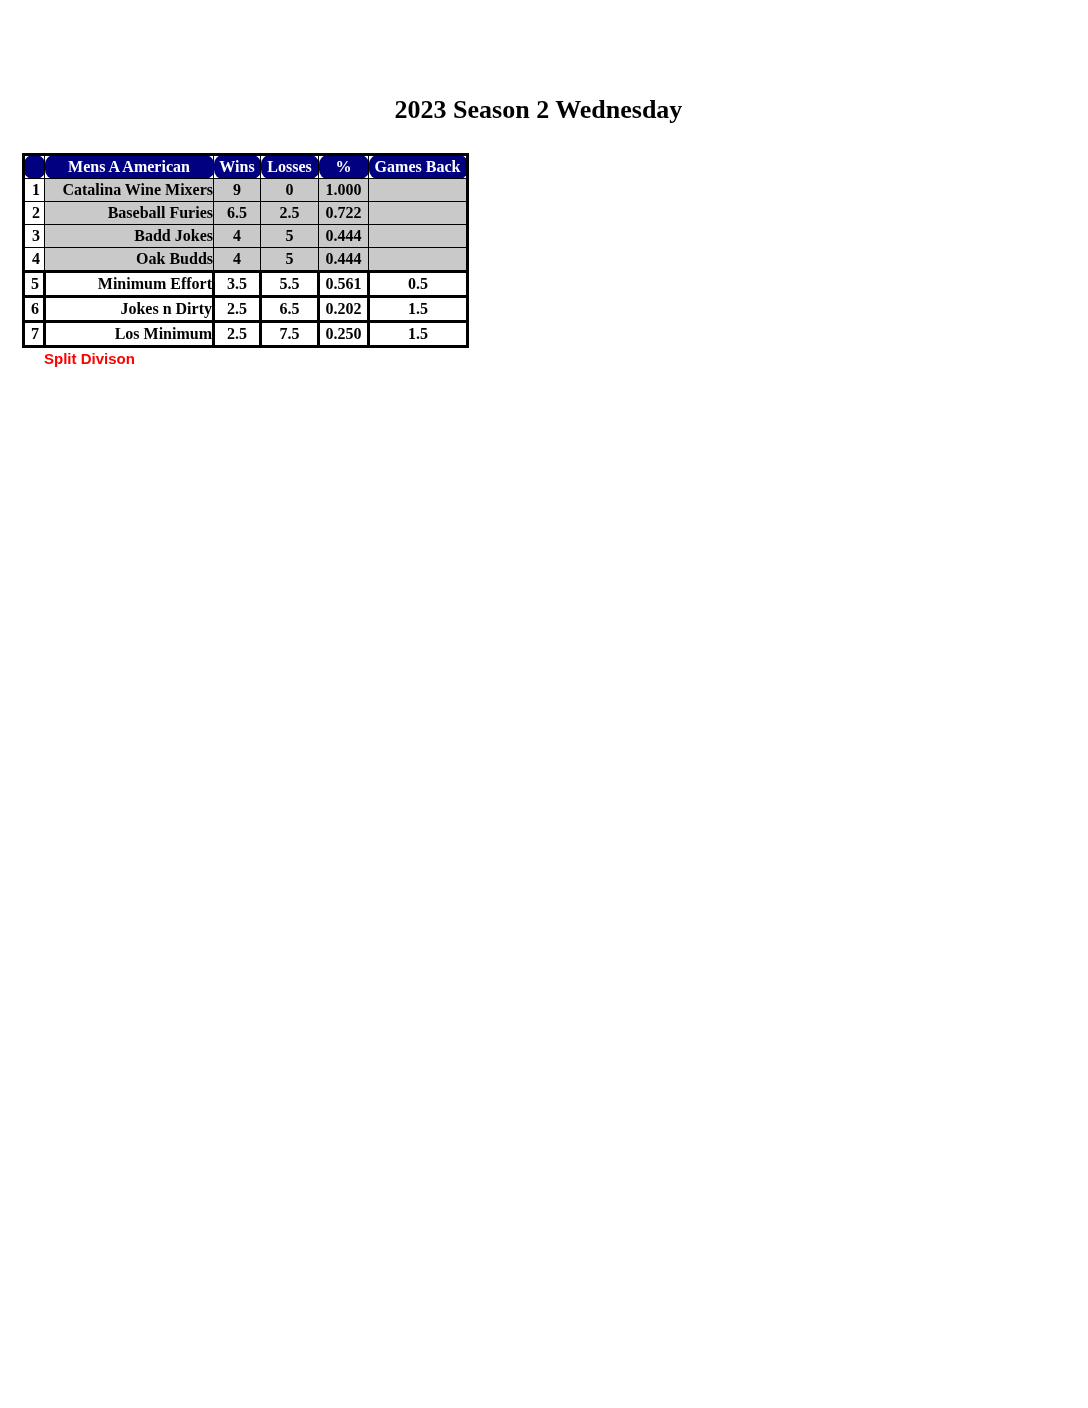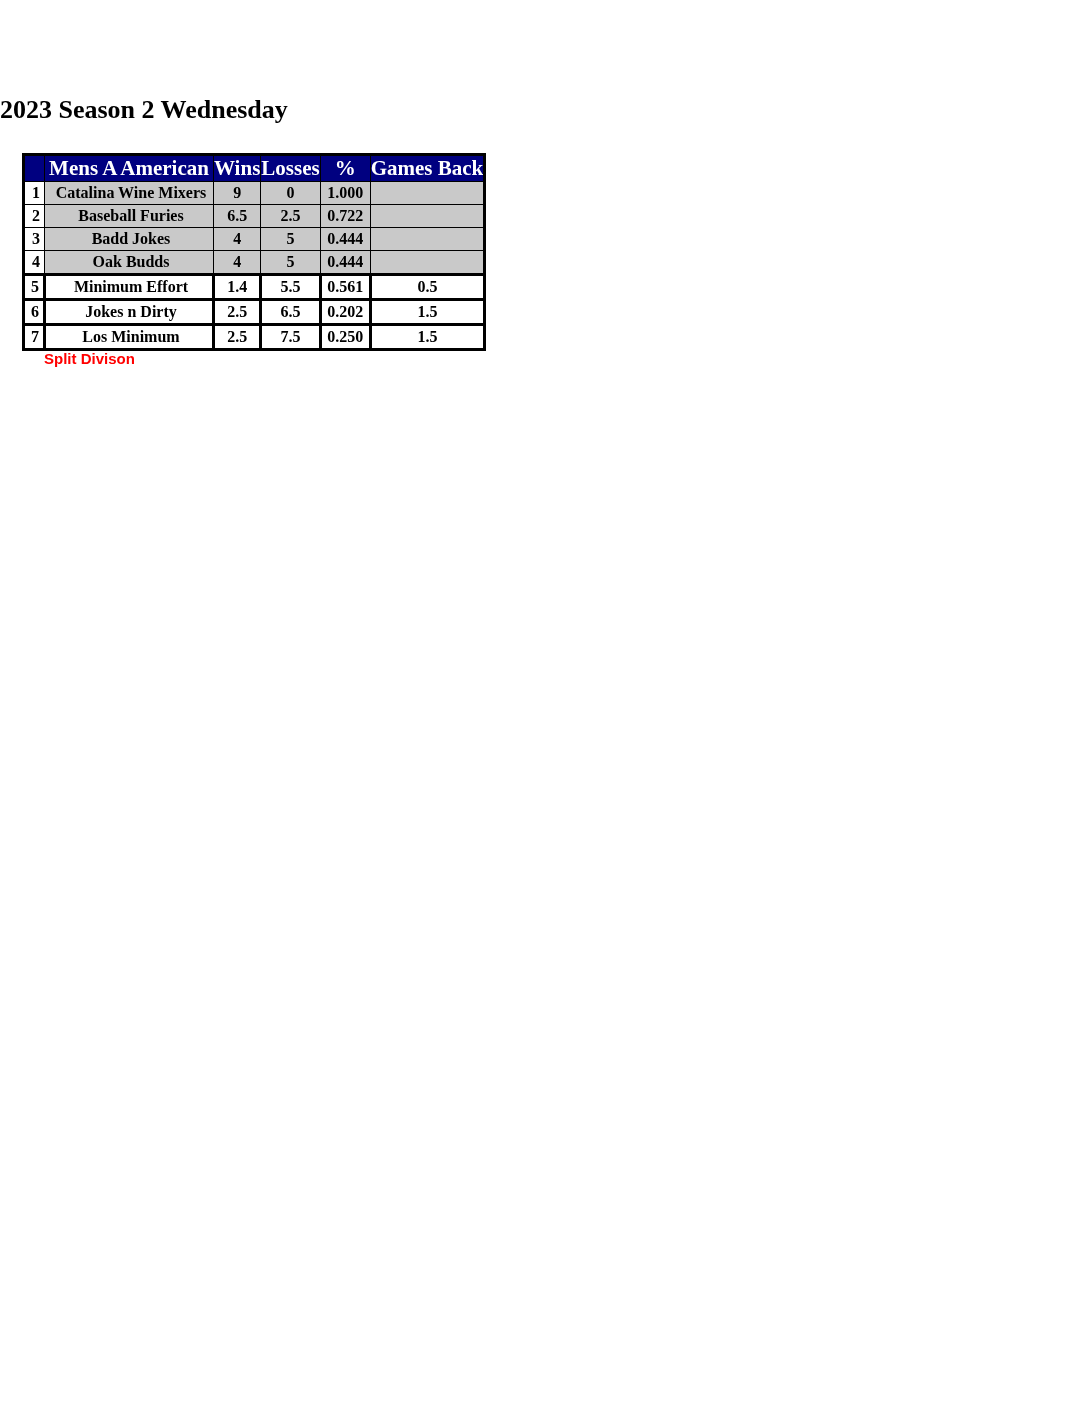--- a/index.html
+++ b/index.html
@@ -7,21 +7,21 @@
     width: 1088px; height: 1408px;
     background: #ffffff;
     position: relative;
     overflow: hidden;
     font-family: "Liberation Serif", serif;
   }
   .title {
     position: absolute;
     top: 95px; left: 0; width: 1077px;
     margin: 0;
-    text-align: left;
+    text-align: center;
     font-size: 26px;
     font-weight: bold;
     color: #000000;
     letter-spacing: 0px;
   }
   table.standings {
     position: absolute;
     left: 22px; top: 153px;
     border-collapse: collapse;
     table-layout: fixed;
@@ -31,32 +31,33 @@
     border: 1px solid var(--border-color, #000);
     font-weight: bold;
     text-align: center;
     padding: 0;
     white-space: nowrap;
     overflow: hidden;
   }
   .standings thead th {
     background: var(--header-bg, #000080);
     color: var(--header-text, #fff);
-    font-size: 21px;
+    font-size: 16px;
     height: 22px;
+    border-radius: 9px;
   }
   .standings td {
     font-size: 16px;
     height: 22px;
     color: #000000;
     background: #ffffff;
   }
   .standings tr.group-a td { background: var(--group-a-bg, #c9c9c9); }
   .standings tr.group-a td.rank { background: #ffffff; }
-  .standings td.team { text-align: center; padding-left: 4px; }
+  .standings td.team { text-align: right; padding-left: 4px; }
   .standings td.rank { text-align: right; padding-right: 4px; }
   .standings tr.group-b td { border-width: 3px; background: #ffffff; }
   .note {
     position: absolute;
     left: 44px; top: 350px;
     font-family: Liberation Sans, sans-serif;
     font-weight: bold;
     font-size: 15px;
     color: var(--note-color, #f00);
   }
@@ -116,21 +117,21 @@
           <td class="rank">4</td>
           <td class="team">Oak Budds</td>
           <td class="">4</td>
           <td class="">5</td>
           <td class="">0.444</td>
           <td class=""></td>
         </tr>
         <tr class="group-b">
           <td class="rank">5</td>
           <td class="team">Minimum Effort</td>
-          <td class="">1.4</td>
+          <td class="">3.5</td>
           <td class="">5.5</td>
           <td class="">0.561</td>
           <td class="">0.5</td>
         </tr>
         <tr class="group-b">
           <td class="rank">6</td>
           <td class="team">Jokes n Dirty</td>
           <td class="">2.5</td>
           <td class="">6.5</td>
           <td class="">0.202</td>

